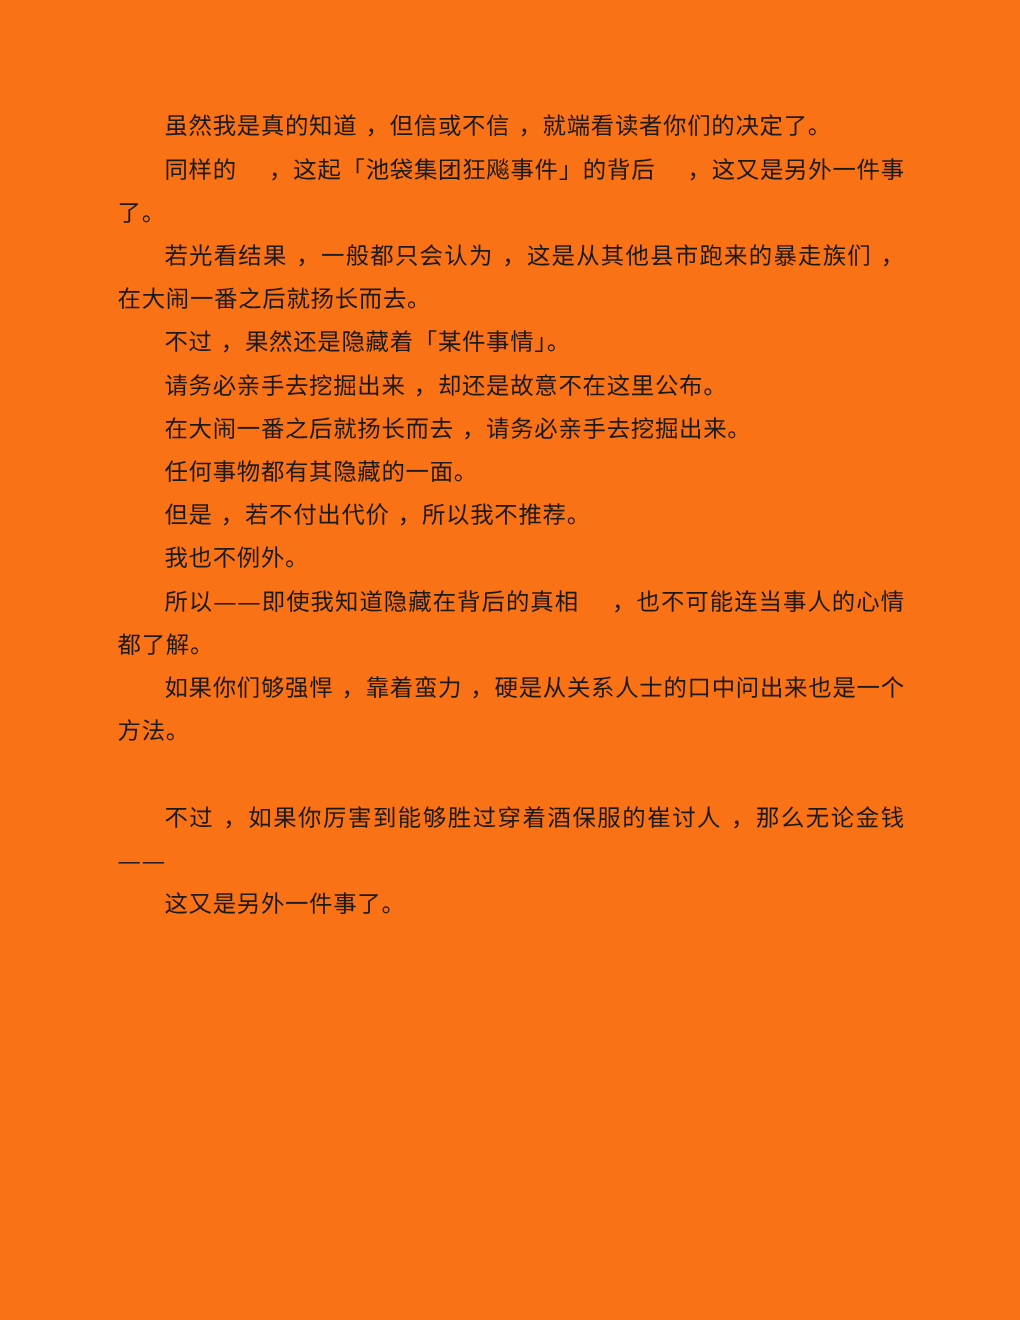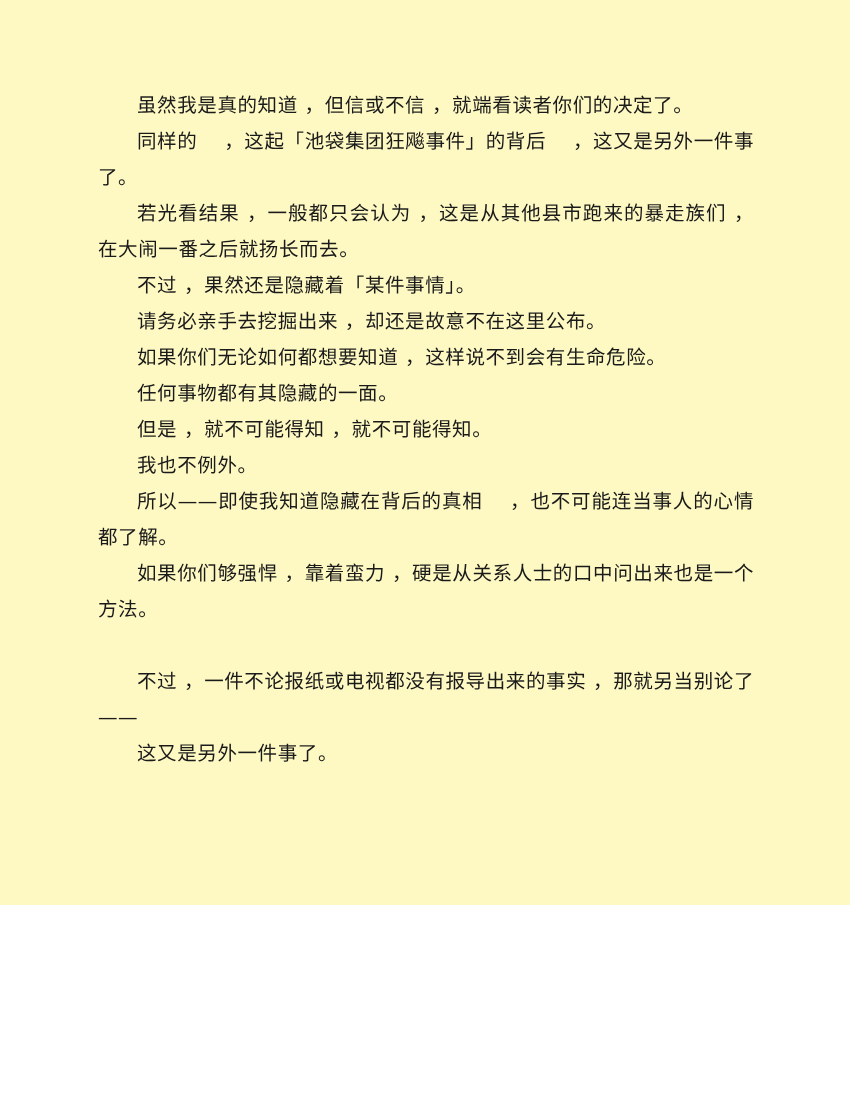--- a/index.html
+++ b/index.html
@@ -16,22 +16,22 @@
     font-family: "DejaVu Serif", "Liberation Serif", serif;
     color: #1a1a1a;
     -webkit-font-smoothing: antialiased;
   }
 
   .page {
     position: absolute;
     left: 0;
     top: 0;
     width: 850px;
-    height: 905px;
-    background: #fef9c3;
+    height: 1100px;
+    background: #f97316;
   }
 
   .text-body {
     position: absolute;
     left: 98px;
     top: 88px;
     width: 656px;
   }
 
   .para {
@@ -62,26 +62,26 @@
 <body>
 
 <div class="page">
   <div class="text-body">
 
     <p class="para">虽然我是真的知道 ，但信或不信 ，就端看读者你们的决定了。</p>
     <p class="para">同样的　 ，这起「池袋集团狂飚事件」的背后　 ，这又是另外一件事了。</p>
     <p class="para">若光看结果 ，一般都只会认为 ，这是从其他县市跑来的暴走族们 ，在大闹一番之后就扬长而去。</p>
     <p class="para">不过 ，果然还是隐藏着「某件事情」。</p>
     <p class="para">请务必亲手去挖掘出来 ，却还是故意不在这里公布。</p>
-    <p class="para">如果你们无论如何都想要知道 ，这样说不到会有生命危险。</p>
+    <p class="para">在大闹一番之后就扬长而去 ，请务必亲手去挖掘出来。</p>
     <p class="para">任何事物都有其隐藏的一面。</p>
-    <p class="para">但是 ，就不可能得知 ，就不可能得知。</p>
+    <p class="para">但是 ，若不付出代价 ，所以我不推荐。</p>
     <p class="para">我也不例外。</p>
     <p class="para">所以——即使我知道隐藏在背后的真相　 ，也不可能连当事人的心情都了解。</p>
     <p class="para">如果你们够强悍 ，靠着蛮力 ，硬是从关系人士的口中问出来也是一个方法。</p>
 
     <div class="spacer-line"></div>
 
-    <p class="para">不过 ，一件不论报纸或电视都没有报导出来的事实 ，那就另当别论了——</p>
+    <p class="para">不过 ，如果你厉害到能够胜过穿着酒保服的崔讨人 ，那么无论金钱——</p>
     <p class="para">这又是另外一件事了。</p>
 
   </div>
 </div>
 
 </body></html>

